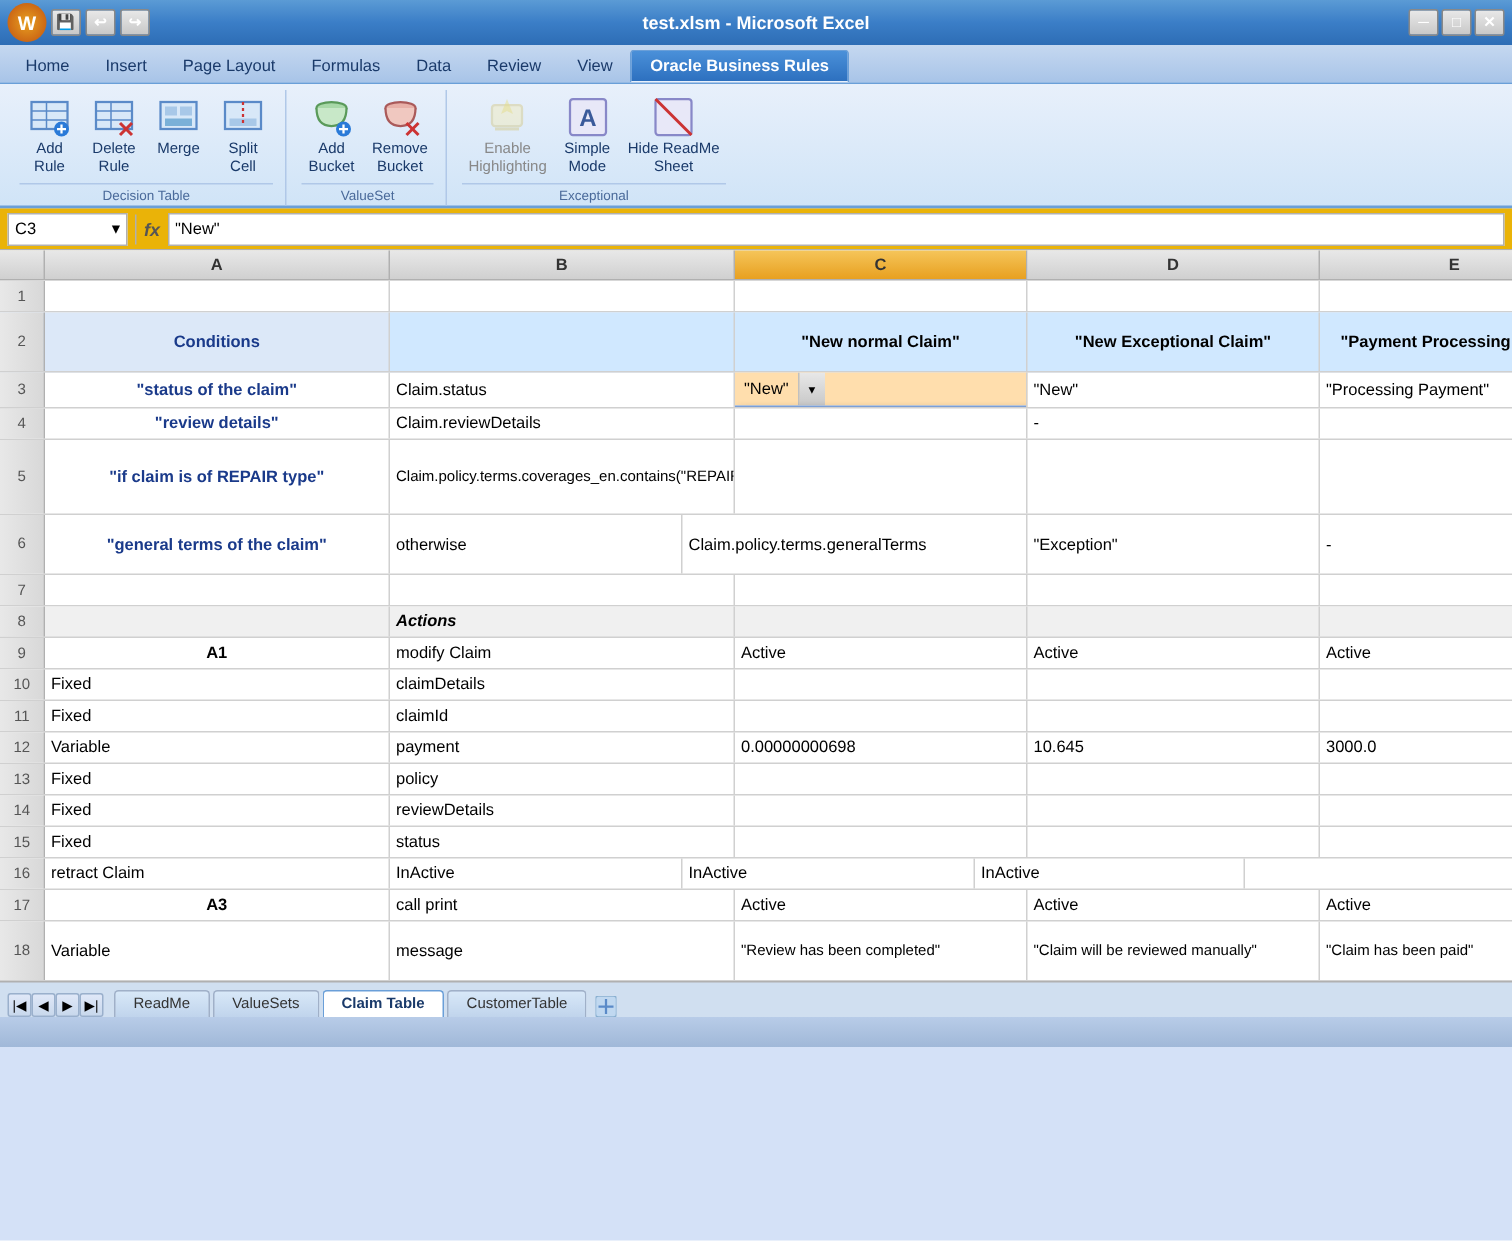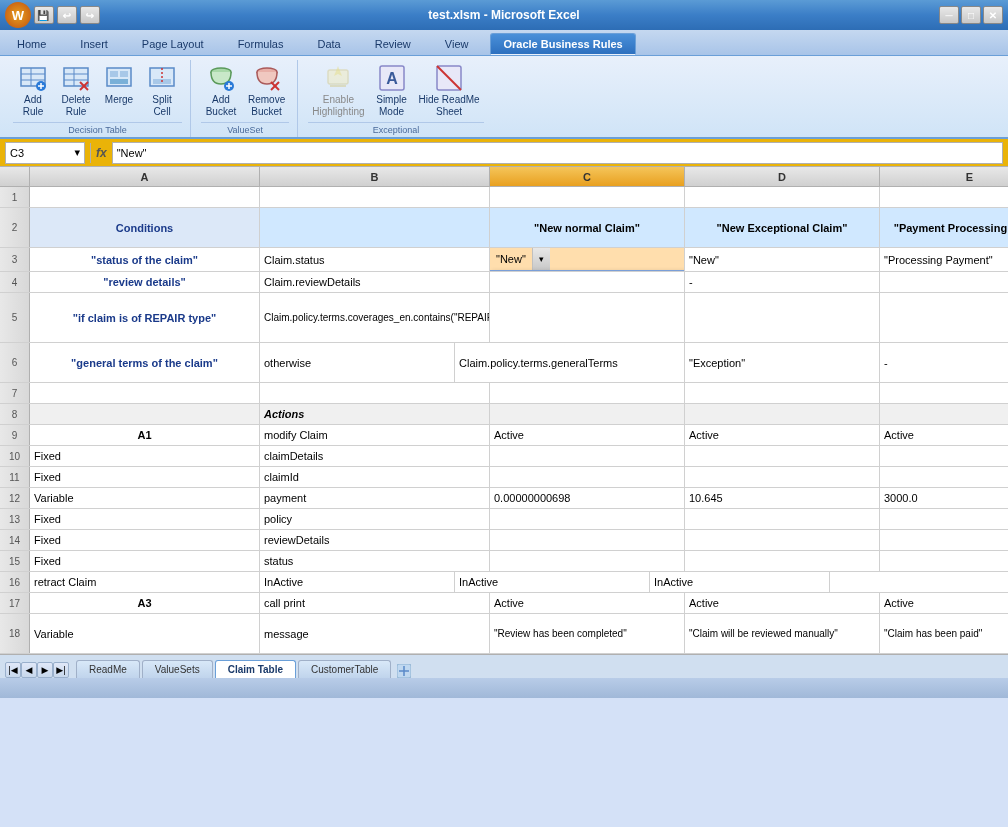--- a/index.html
+++ b/index.html
@@ -56,21 +56,20 @@
     }
 
     
     .ribbon-tabs {
       background: linear-gradient(to bottom, #c5d8f0, #a8c4e8);
       height: 26px;
       display: flex;
       align-items: flex-end;
       padding-left: 5px;
       border-bottom: 1px solid #6a9fd8;
-      gap: 10px;
     }
     .ribbon-tab {
       padding: 4px 12px;
       font-size: 11px;
       color: #1a3a6a;
       cursor: pointer;
       border-top-left-radius: 3px;
       border-top-right-radius: 3px;
       height: 22px;
       display: flex;

